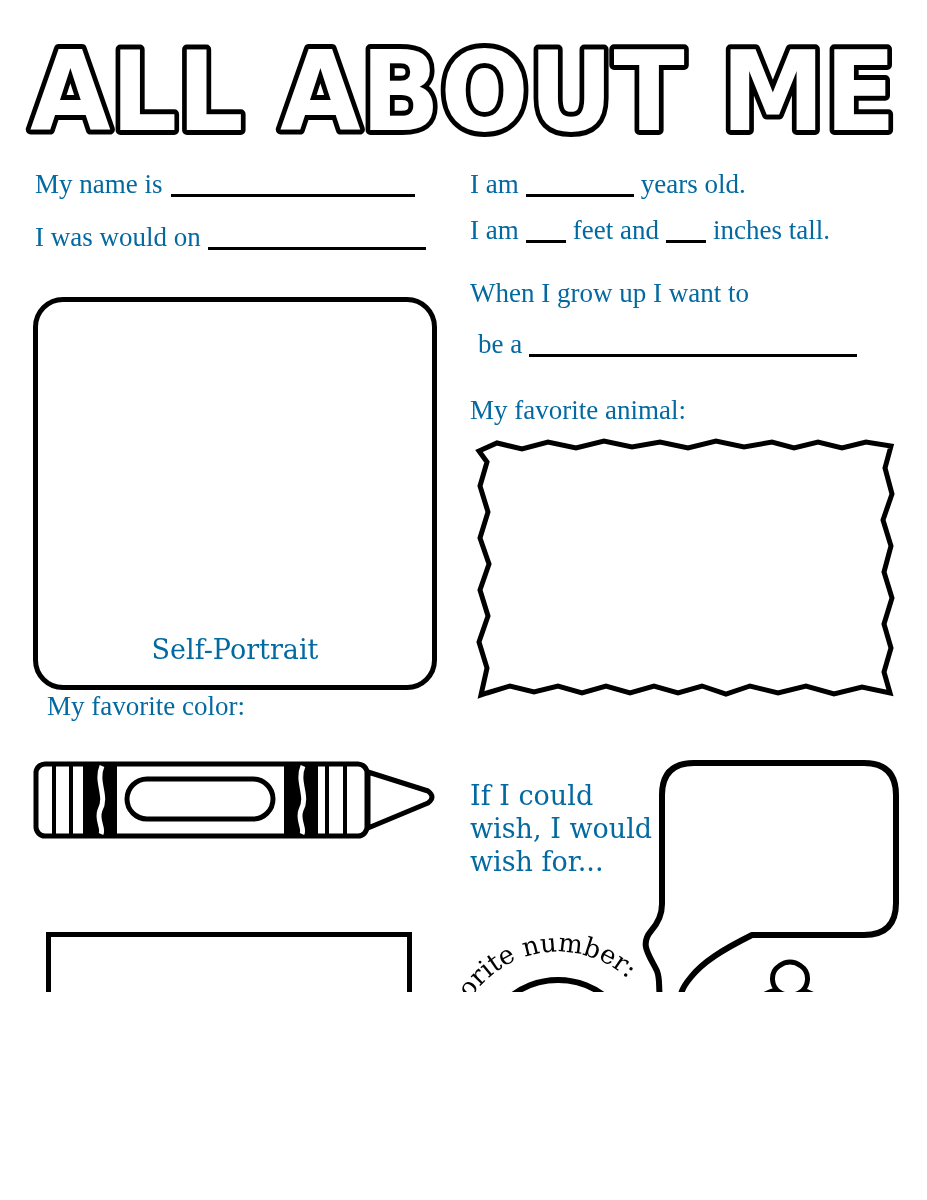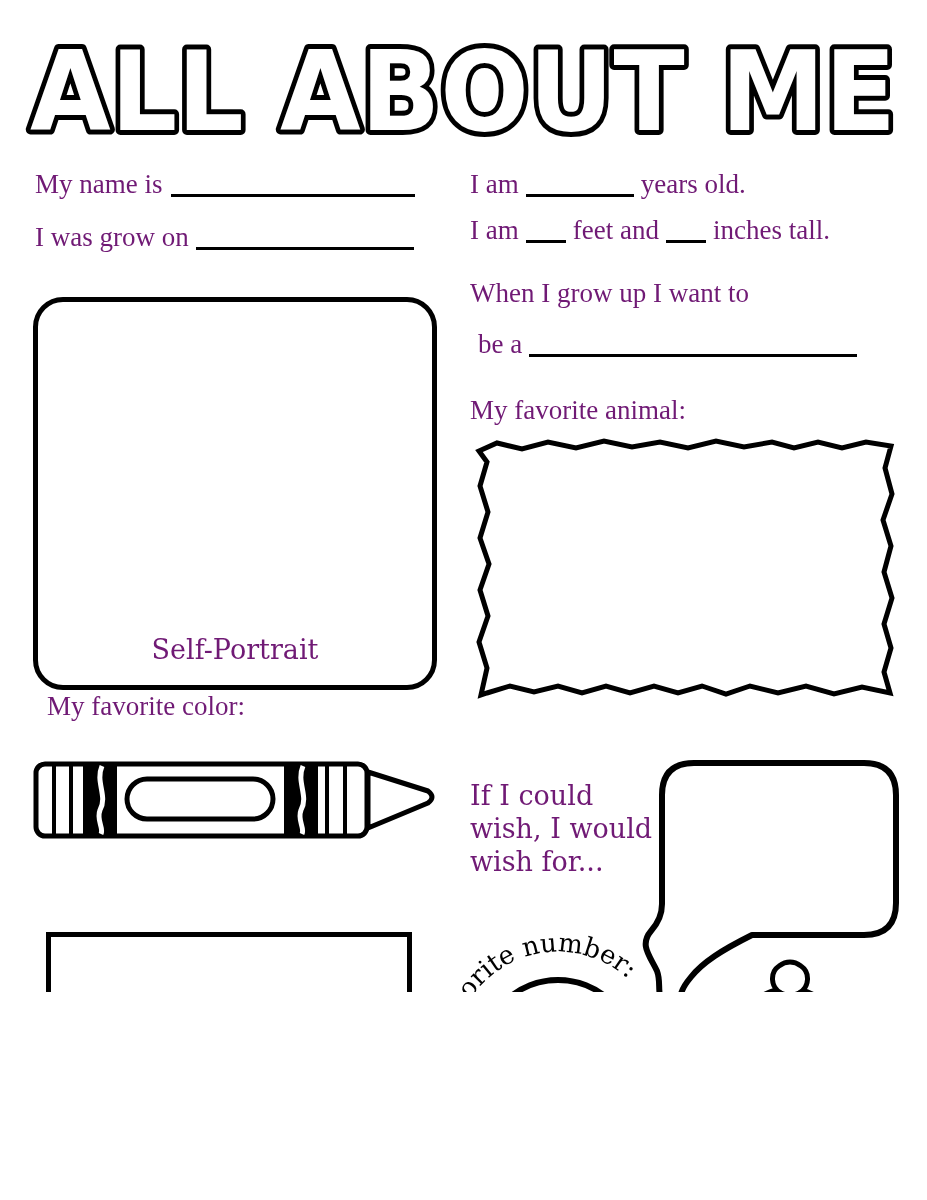--- a/index.html
+++ b/index.html
@@ -1,18 +1,18 @@
 <!DOCTYPE html>
 <html><head>
 <meta charset="utf-8">
 <style>
   html,body{margin:0;padding:0;background:#fff;}
   .page{
     position:relative;width:927px;height:992px;background:#fff;
-    color:#701a75;font-family:"DejaVu Serif", serif;overflow:hidden;
+    color:#0369a1;font-family:"DejaVu Serif", serif;overflow:hidden;
   }
   .title-svg{position:absolute;left:0;top:22px;}
   .art-svg{position:absolute;left:0;top:0;width:927px;height:1200px;}
   .row{position:absolute;white-space:nowrap;font-size:27px;line-height:1.25;font-family:Liberation Serif, serif;}
   .blank{
     display:inline-block;border-bottom:3px solid #000;
     position:relative;top:4px;margin-left:7px;margin-right:7px;
   }
   .frame{position:absolute;background:#fff;border:5px solid #000;box-sizing:border-box;}
   .portrait-frame{left:33px;top:297px;width:404px;height:393px;border-radius:30px;}
@@ -85,21 +85,21 @@
     <text font-family="DejaVu Serif, serif" font-size="26" fill="#000">
       <textPath href="#num-arc" textLength="270" lengthAdjust="spacingAndGlyphs">My favorite number:</textPath>
     </text>
   </svg>
 
   <div class="row" style="left:35px;top:168px;">
     <span>My name is</span><span class="blank" style="width:244px;margin-left:8px;"></span>
   </div>
 
   <div class="row" style="left:35px;top:221px;">
-    <span>I was grow on</span><span class="blank" style="width:218px;"></span>
+    <span>I was would on</span><span class="blank" style="width:218px;"></span>
   </div>
 
   <div class="row" style="left:470px;top:168px;">
     <span>I am</span><span class="blank" style="width:108px;"></span><span>years old.</span>
   </div>
 
   <div class="row" style="left:470px;top:214px;">
     <span>I am</span><span class="blank" style="width:40px;"></span><span>feet and</span><span class="blank" style="width:40px;"></span><span>inches tall.</span>
   </div>
 

